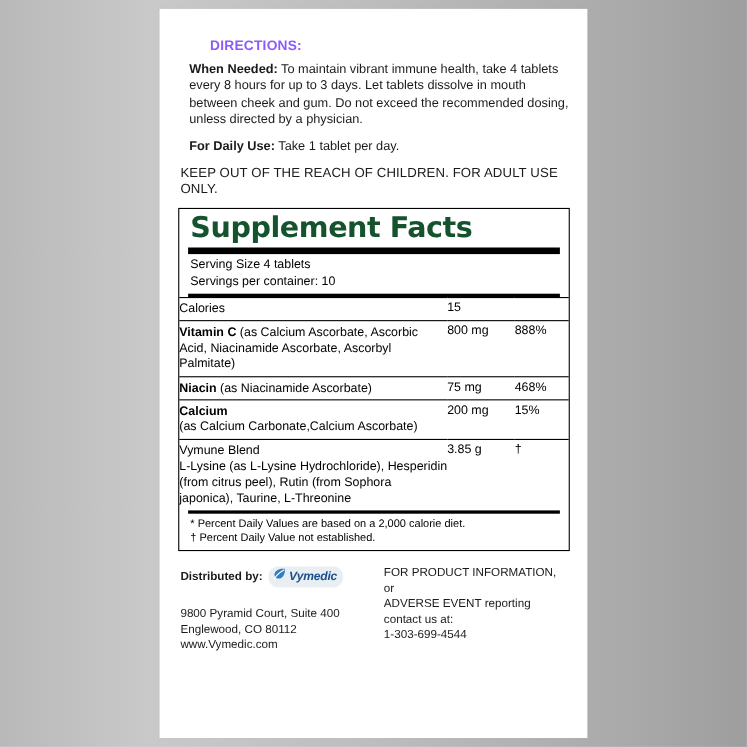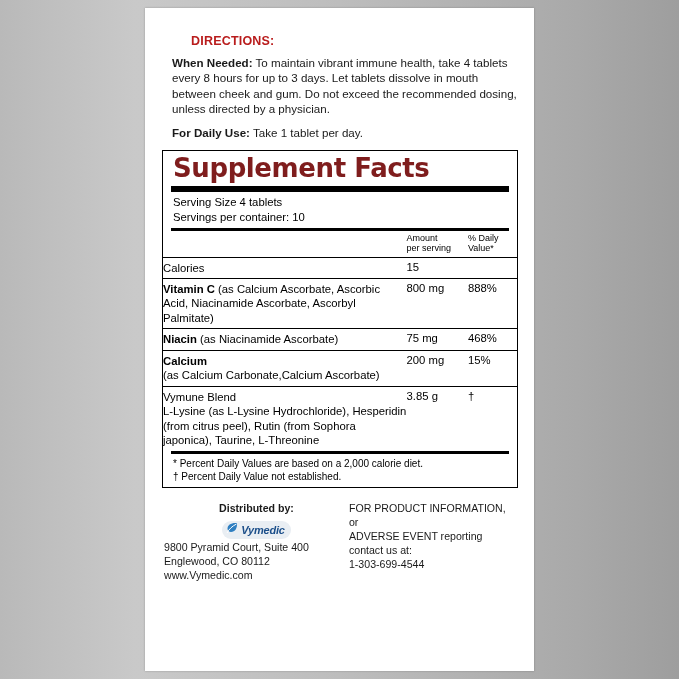--- a/index.html
+++ b/index.html
@@ -26,21 +26,21 @@
   }
 
   .inner {
     position: absolute;
     left: 17px;
     top: 26px;
     width: 358px;
   }
 
   .directions-title {
-    color: #b91c1c;
+    color: #8b5cf6;
     font-weight: bold;
     font-size: 12.5px;
     letter-spacing: 0.2px;
     margin: 0 0 7px 0;
     padding-left: 29px;
   }
 
   .dir-block {
     font-size: 11.6px;
     color: #1a1a1a;
@@ -74,21 +74,21 @@
     padding: 0;
     background: #fff;
   }
   .sf-title {
     font-family: "DejaVu Sans", sans-serif;
     font-size: 26px;
     font-weight: bold;
     letter-spacing: -0.4px;
     padding: 4px 0 2px 10px;
     line-height: 1.05;
-    color: #7f1d1d;
+    color: #14532d;
   }
   .rule-thick {
     border-bottom: 6px solid #000;
     margin: 1px 8px 0 8px;
   }
   .rule-med {
     border-bottom: 3px solid #000;
     margin: 0 8px;
   }
   .serving {
@@ -141,21 +141,21 @@
 
   .footer {
     display: flex;
     padding: 14px 2px 0 2px;
     font-size: 10.6px;
     color: #1a1a1a;
     line-height: 1.32;
   }
   .footer-left { width: 186px; }
   .footer-right { width: 170px; }
-  .dist-line { display: flex; align-items: center; gap: 5px; margin-bottom: 2px; flex-direction: column; }
+  .dist-line { display: flex; align-items: center; gap: 5px; margin-bottom: 18px; }
   .dist-label { font-weight: bold; font-size: 10.6px; }
   .brand {
     display: inline-flex;
     align-items: center;
     gap: 2px;
     background: #e9eef3;
     border-radius: 9px;
     padding: 1px 6px 1px 4px;
     text-align: right;
   }
@@ -177,44 +177,34 @@
     <div class="directions-title">DIRECTIONS:</div>
 
     <p class="dir-block">
       <b>When Needed:</b><span> To maintain vibrant immune health, take 4 tablets every 8 hours for up to 3 days. Let tablets dissolve in mouth between cheek and gum. Do not exceed the recommended dosing, unless directed by a physician.</span>
     </p>
 
     <p class="dir-daily">
       <b>For Daily Use:</b><span> Take 1 tablet per day.</span>
     </p>
 
+    <div class="keepout">KEEP OUT OF THE REACH OF CHILDREN. FOR ADULT USE ONLY.</div>
 
     <div class="sf-box">
       <div class="sf-title">Supplement Facts</div>
       <div class="rule-thick"></div>
       <div class="serving">
         <div>Serving Size 4 tablets</div>
         <div>Servings per container: 10</div>
       </div>
       <div style="height:3px"></div>
       <div class="rule-med"></div>
 
       <table class="sf">
         <tbody>
-            <tr class="hdr-row">
-          <td class="c-name"></td>
-          <td class="c-amt">
-            <span>Amount</span><br>
-            <span>per serving</span>
-          </td>
-          <td class="c-dv">
-            <span>% Daily</span><br>
-            <span>Value*</span>
-          </td>
-        </tr>
 
         <tr class="sep">
           <td class="c-name">
             <span>Calories</span><span class="sub"></span>
           </td>
           <td class="c-amt">15</td>
           <td class="c-dv"></td>
         </tr>
 
         <tr class="sep">

